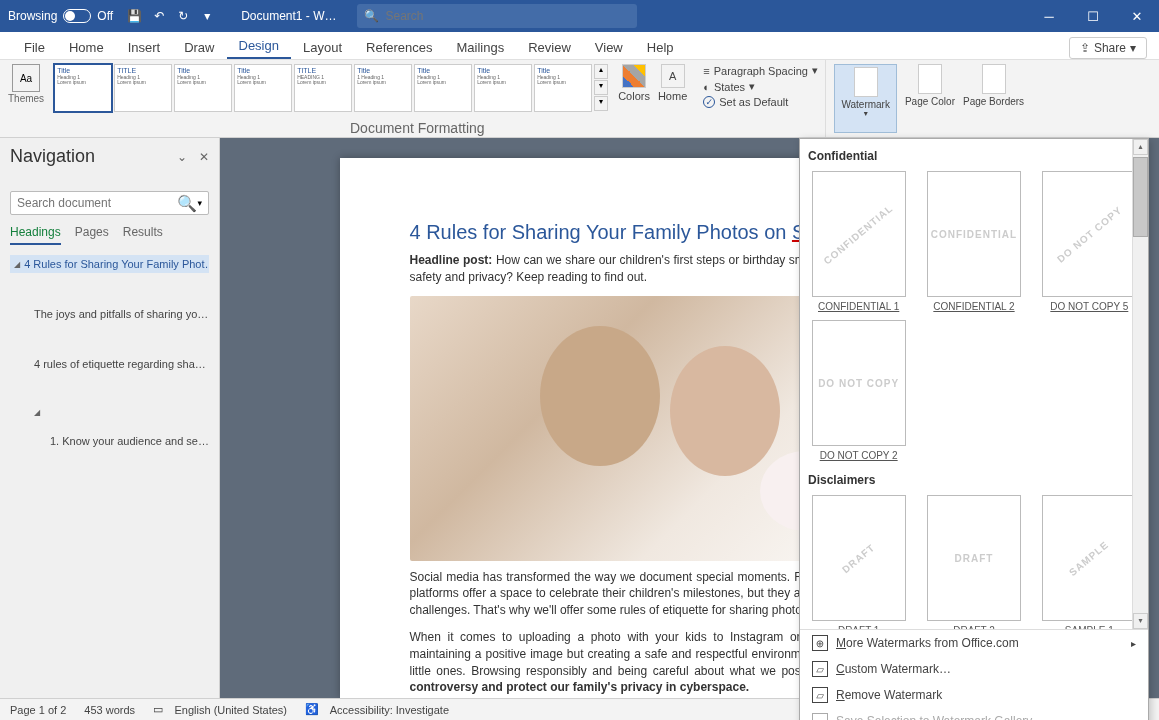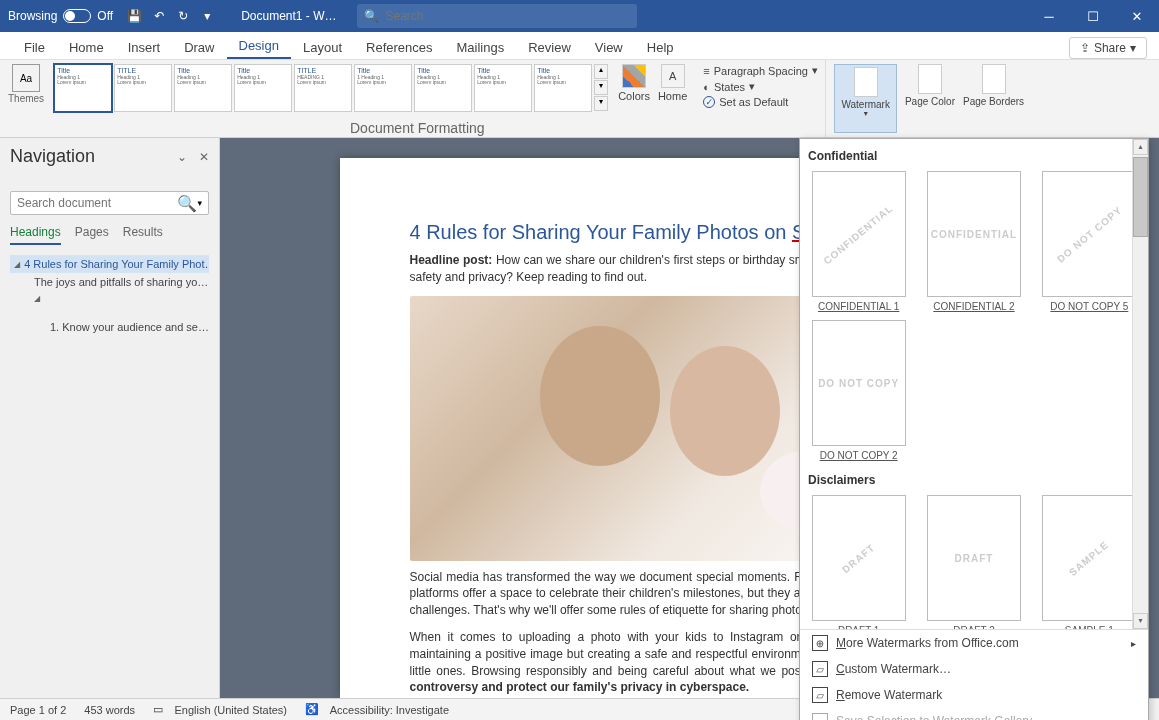--- a/index.html
+++ b/index.html
@@ -58,21 +58,21 @@
 .nav-title { font-size: 18px; color: #333; font-weight: 300; }
 .nav-close { display: flex; gap: 12px; color: #666; font-size: 12px; }
 .nav-search { width: 100%; height: 24px; border: 1px solid #bbb; border-radius: 2px; display: flex; align-items: center; padding: 0 6px; background: #fff; margin-bottom: 10px; }
 .nav-search input { border: none; flex: 1; font-size: 12px; outline: none; }
 .nav-tabs { display: flex; gap: 14px; font-size: 12px; margin-bottom: 10px; }
 .nav-tab { color: #666; padding-bottom: 4px; cursor: pointer; }
 .nav-tab.active { color: #15803d; border-bottom: 2px solid #2b579a; font-weight: 400; }
 .nav-tree { font-size: 11px; color: #444; }
 .nav-item { padding: 3px 4px; display: flex; align-items: center; gap: 4px; white-space: nowrap; overflow: hidden; text-overflow: ellipsis; }
 .nav-item.sel { background: #d4e3f4; color: #2b579a; }
-.nav-indent-1 { padding-left: 24px; }
+.nav-indent-1 { padding-left: 24px; margin-top: 32px; }
 .nav-indent-2 { padding-left: 40px; }
 .tri { font-size: 8px; color: #666; }
 
 
 .doc-area { flex: 1; background: #5f6b7a; overflow: hidden; position: relative; display: flex; justify-content: center; padding-top: 20px; }
 .page { width: 700px; background: #fff; box-shadow: 0 0 8px rgba(0,0,0,0.3); padding: 60px 70px; font-size: 12px; color: #333; line-height: 1.4; }
 .page h1 { color: #2b579a; font-size: 20px; font-weight: 400; margin-bottom: 6px; }
 .page h1 .underline { text-decoration: underline; text-decoration-color: #c00; }
 .headline-label { font-weight: bold; }
 .photo { width: 100%; height: 265px; background: linear-gradient(135deg, #e8d8c8 0%, #d0b8a0 30%, #f0e8e0 60%, #fff 100%); margin: 8px 0; border-radius: 2px; position: relative; overflow: hidden; }
@@ -244,20 +244,23 @@
     </div>
     <div class="nav-tree">
       <div class="nav-item sel">
           <span class="tri">◢</span>
           <span>4 Rules for Sharing Your Family Phot…</span>
         </div>
       <div class="nav-item nav-indent-1">
           <span>The joys and pitfalls of sharing yo…</span>
         </div>
       <div class="nav-item nav-indent-1">
+          <span>4 rules of etiquette regarding sha…</span>
+        </div>
+      <div class="nav-item nav-indent-1">
           <span class="tri">◢</span>
         </div>
       <div class="nav-item nav-indent-2" style="margin-top:12px;">
           <span>1. Know your audience and se…</span>
         </div>
     </div>
   </div>
 
   <div class="doc-area">
     <div class="page">

